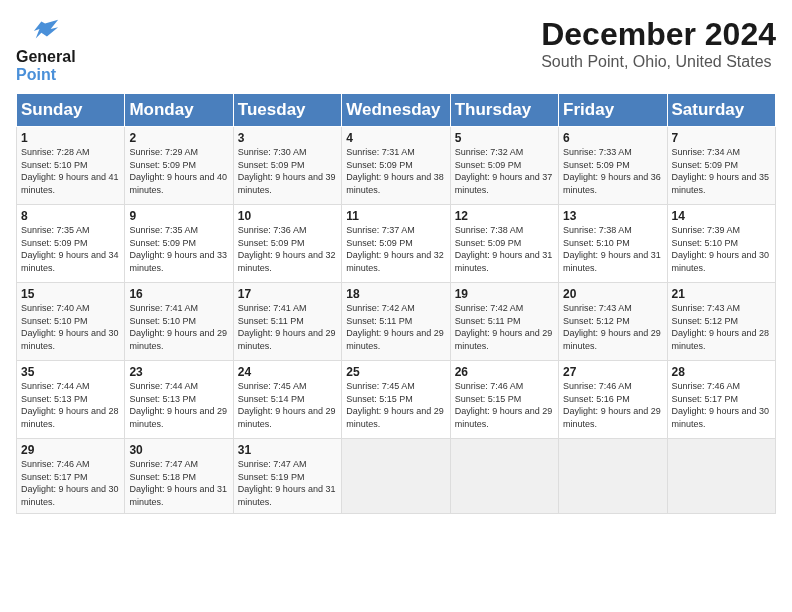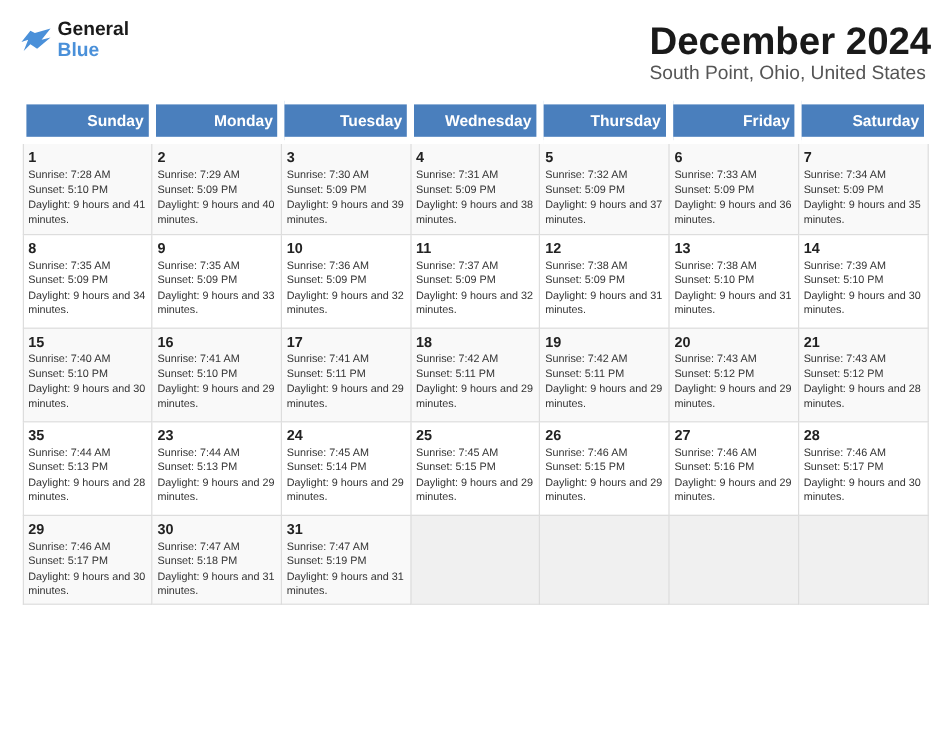--- a/index.html
+++ b/index.html
@@ -17,20 +17,21 @@
     .header-section {
       display: flex;
       justify-content: space-between;
       align-items: flex-start;
       margin-bottom: 10px;
     }
     .logo {
       display: flex;
       align-items: center;
       gap: 4px;
+      flex-direction: column;
     }
     .logo-bird {
       width: 28px;
       height: 28px;
     }
     .title-section {
     }
     .main-title {
       font-size: 32px;
       font-weight: bold;
@@ -44,24 +45,24 @@
       width: 100%;
       border-collapse: collapse;
       table-layout: fixed;
     }
     thead tr {
       background-color: #4a7fbd;
       color: white;
     }
     thead th {
       padding: 6px 4px;
-      font-size: 13px;
+      font-size: 17px;
       font-weight: bold;
-      text-align: right;
-      border: 6px solid #ffffff;
+      text-align: left;
+      border: 1px solid #ffffff;
     }
     tbody tr {
       vertical-align: top;
     }
     tbody tr:nth-child(odd) {
       background-color: #f9f9f9;
     }
     tbody tr:nth-child(even) {
       background-color: #ffffff;
     }
@@ -94,21 +95,21 @@
 <body>
 
 <div class="container">
   <div class="header-section">
     <div class="logo">
       <svg class="logo-bird" viewBox="0 0 30 30">
         <polygon points="14,8 28,4 20,14 28,12 16,22 10,18 4,24 8,14 2,16 10,6" fill="#4a90d9"></polygon>
       </svg>
       <div>
         <div style="font-size:16px;font-weight:bold;color:#1a1a1a;line-height:1.1">General</div>
-        <div style="font-size:16px;font-weight:bold;color:#4a90d9;line-height:1.1">Blue</div>
+        <div style="font-size:16px;font-weight:bold;color:#4a90d9;line-height:1.1">Point</div>
       </div>
     </div>
     <div class="title-section">
       <div class="main-title">December 2024</div>
       <div class="subtitle">South Point, Ohio, United States</div>
     </div>
   </div>
 
   <table>
     <thead>

